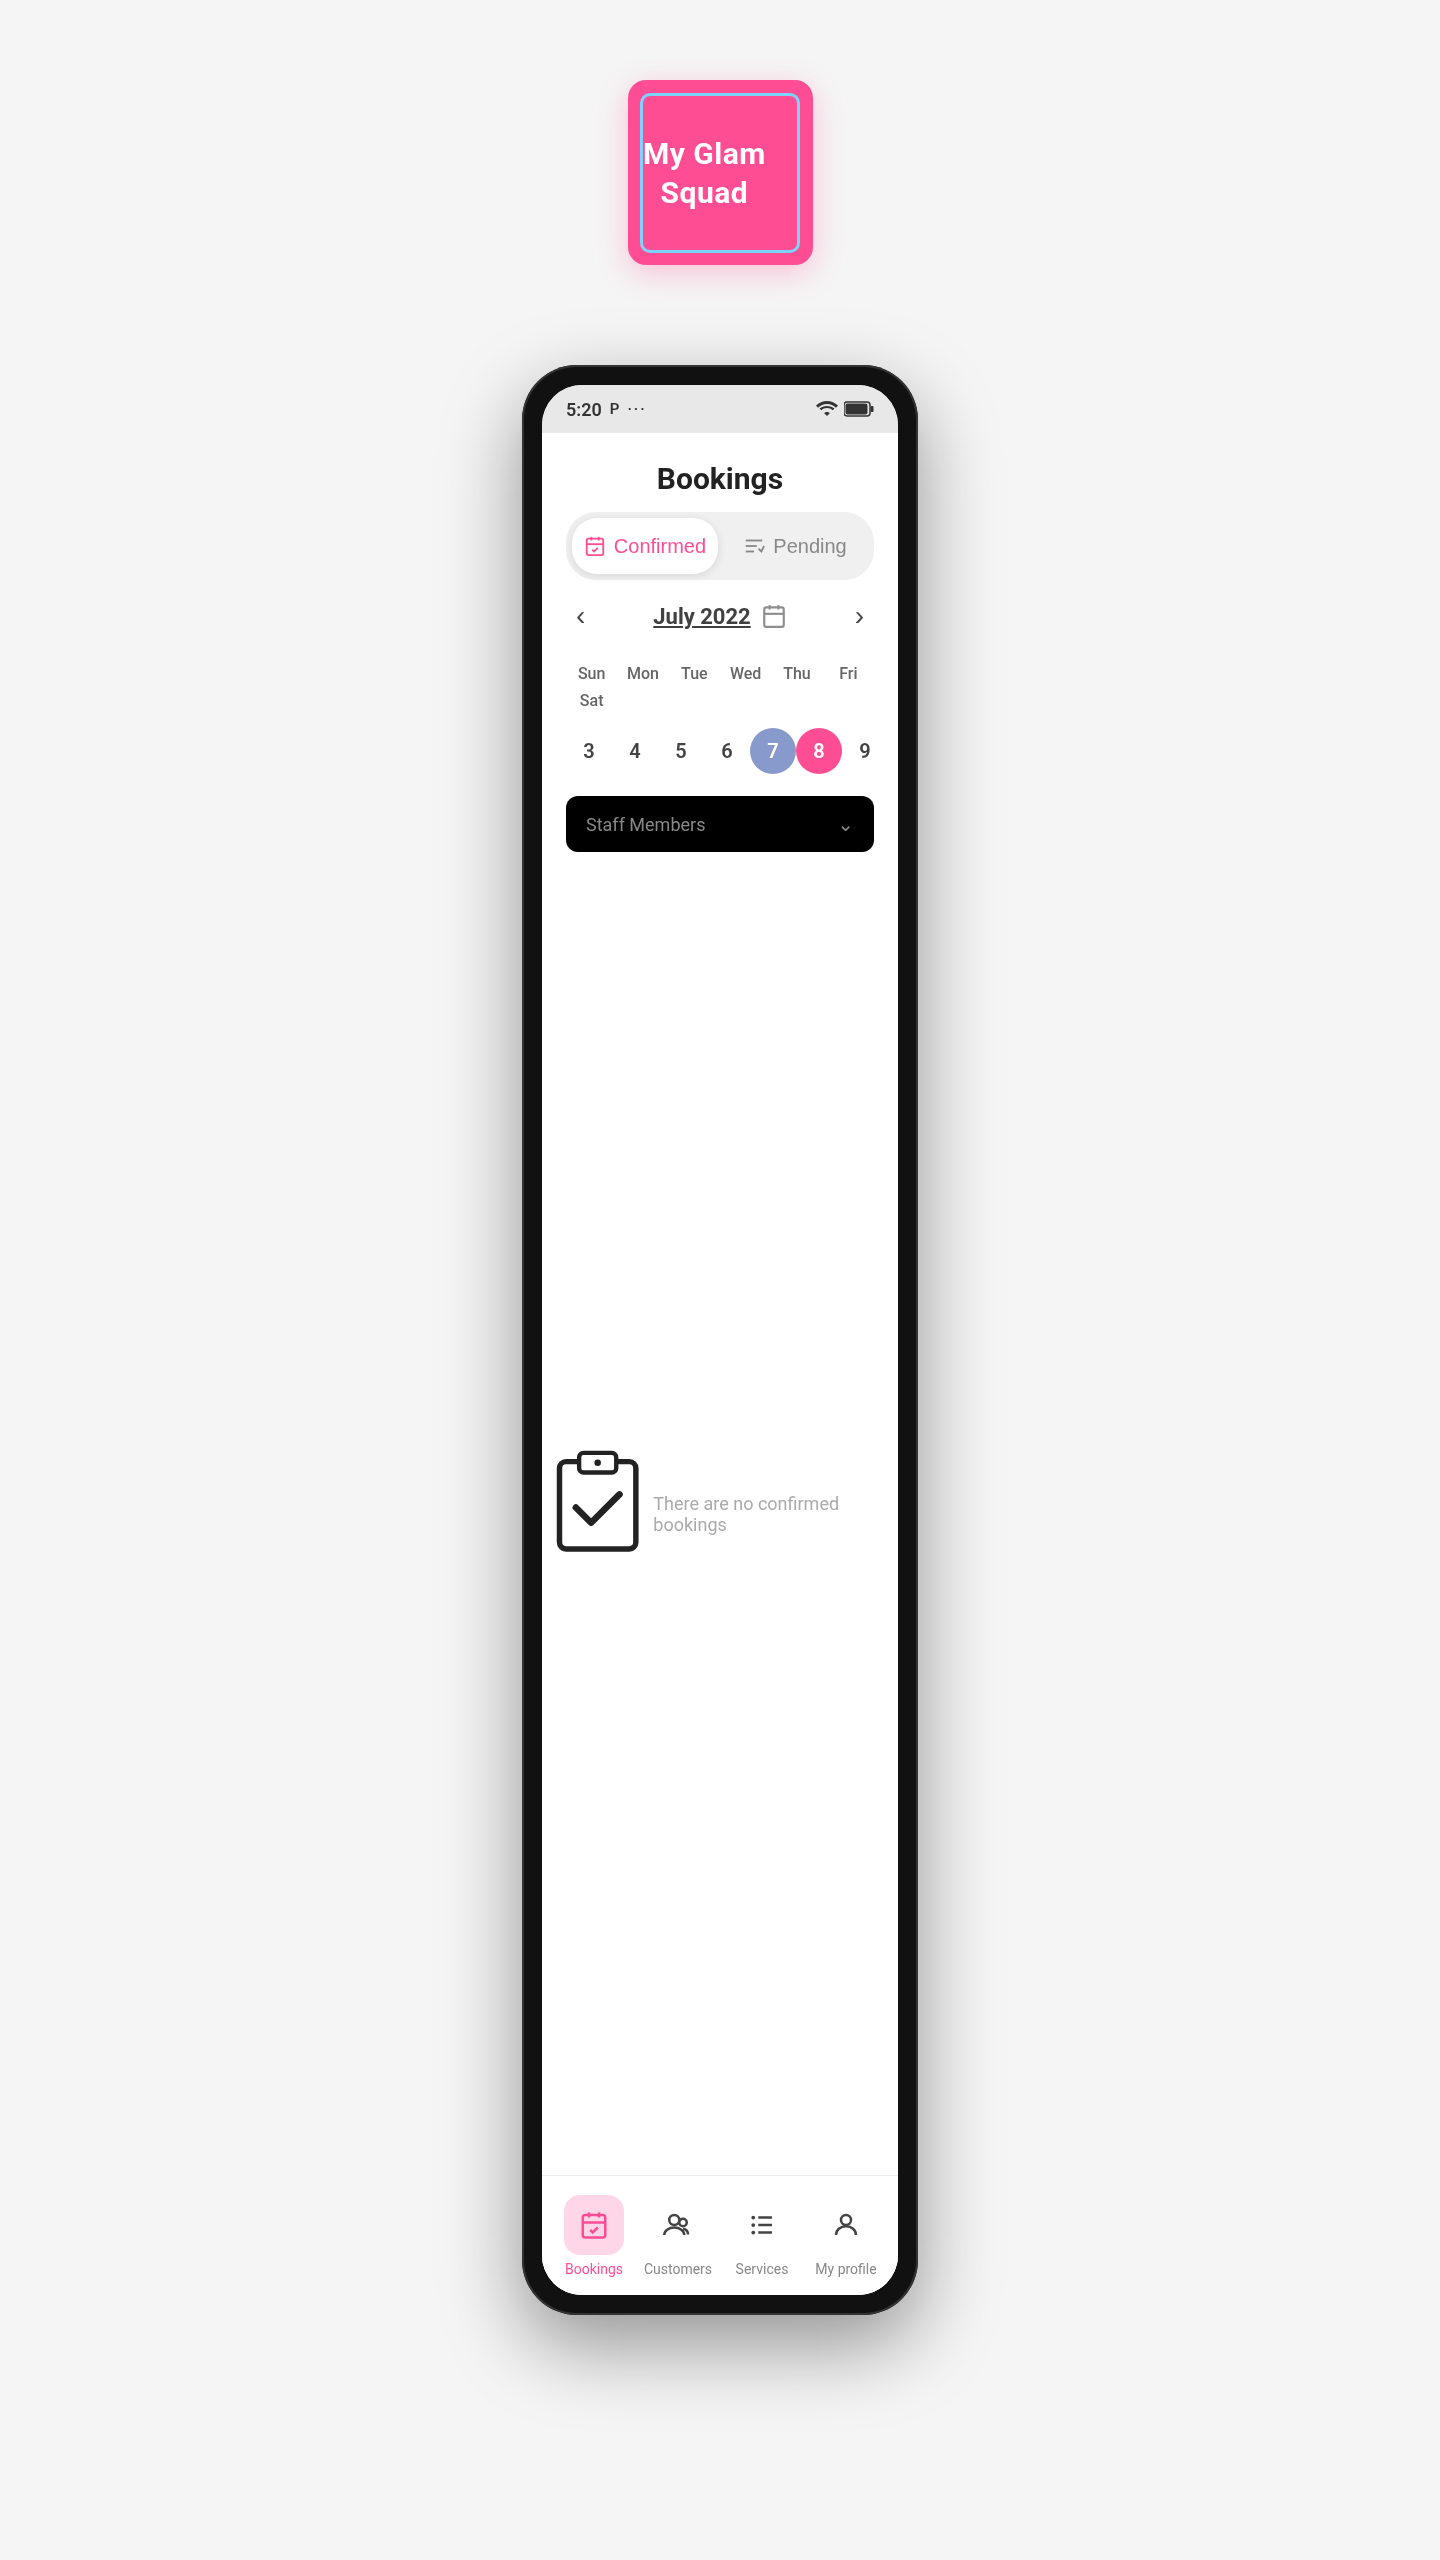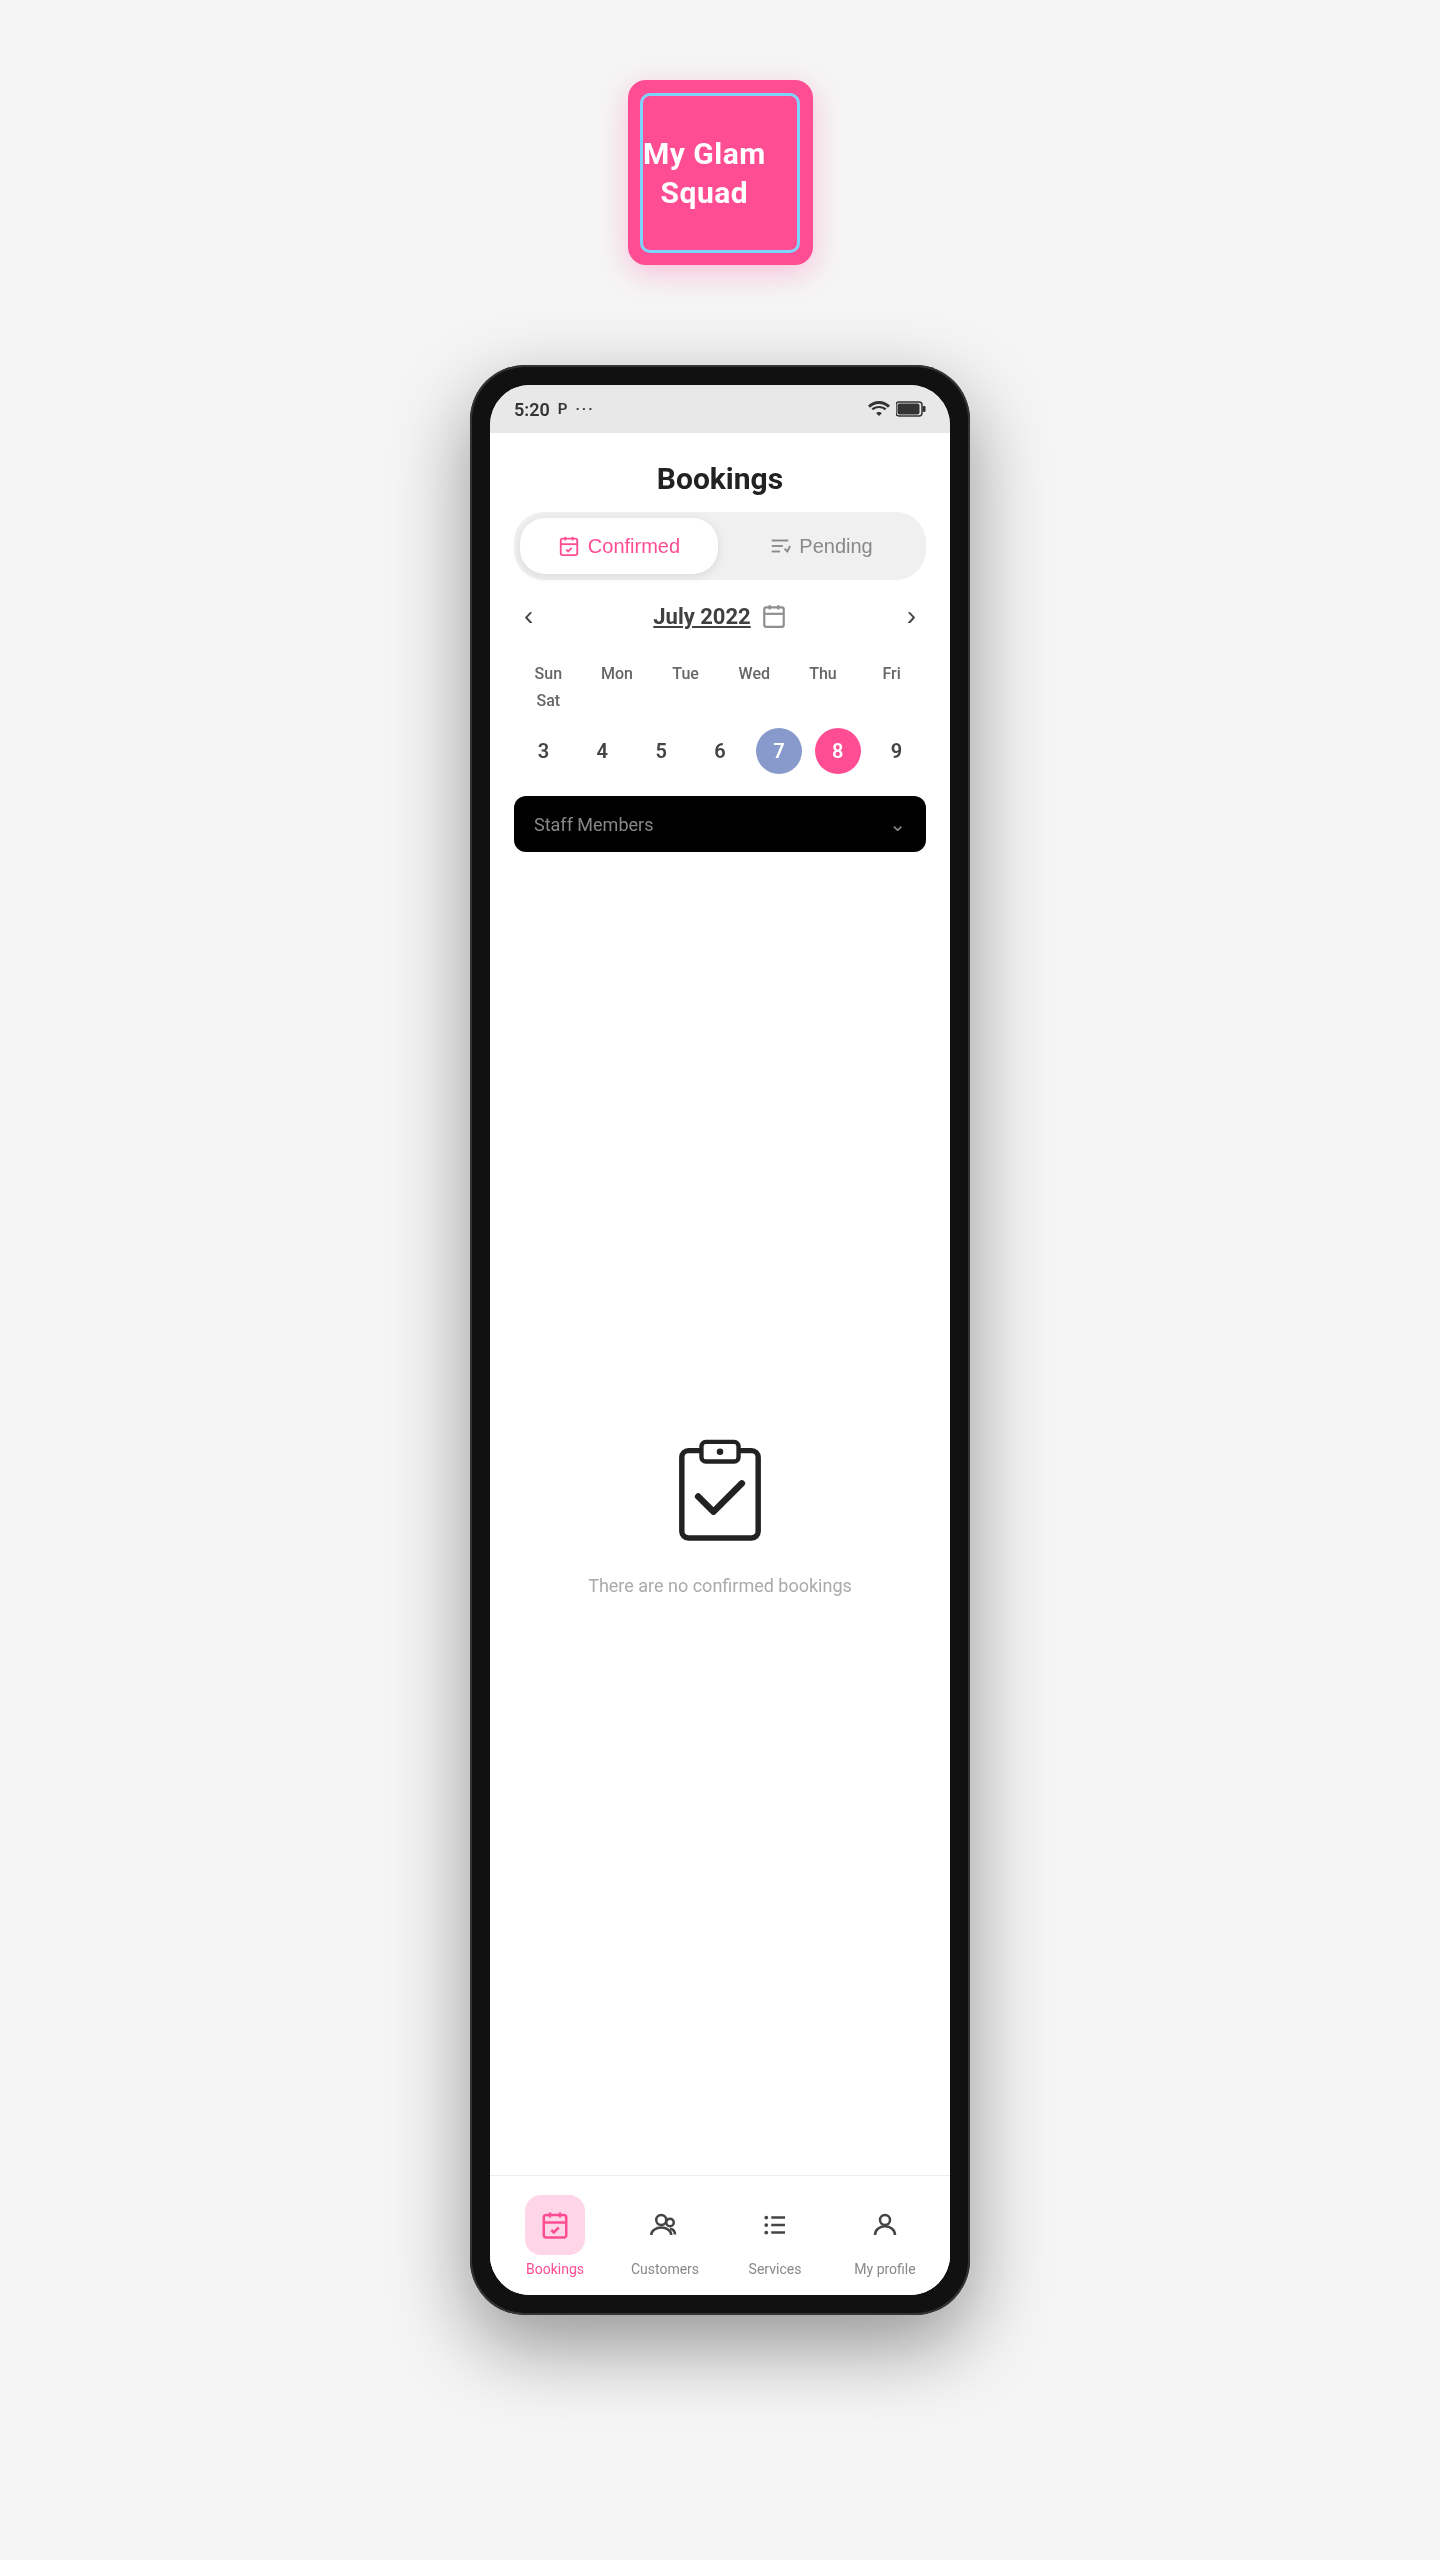--- a/index.html
+++ b/index.html
@@ -40,21 +40,21 @@
       font-size: 30px;
       font-weight: 700;
       text-align: center;
       line-height: 1.3;
       letter-spacing: 0.5px;
     }
 
     
     .phone-wrapper {
       margin-top: 100px;
-      width: 500px;
+      width: 396px;
       height: 1950px;
       background: #111;
       border-radius: 55px;
       padding: 20px;
       box-shadow: 0 30px 80px rgba(0,0,0,0.4), inset 0 0 0 2px #333;
       position: relative;
     }
     .phone-inner {
       width: 100%;
       height: 100%;
@@ -244,21 +244,21 @@
     }
     .chevron-down {
       font-size: 20px;
       color: #888;
     }
 
     
     .empty-state {
       flex: 1;
       display: flex;
-      flex-direction: column;
+      flex-direction: row;
       align-items: center;
       justify-content: center;
       padding: 40px 0;
     }
     .clipboard-icon {
       width: 120px;
       height: 120px;
       margin-bottom: 24px;
     }
     .empty-text {

